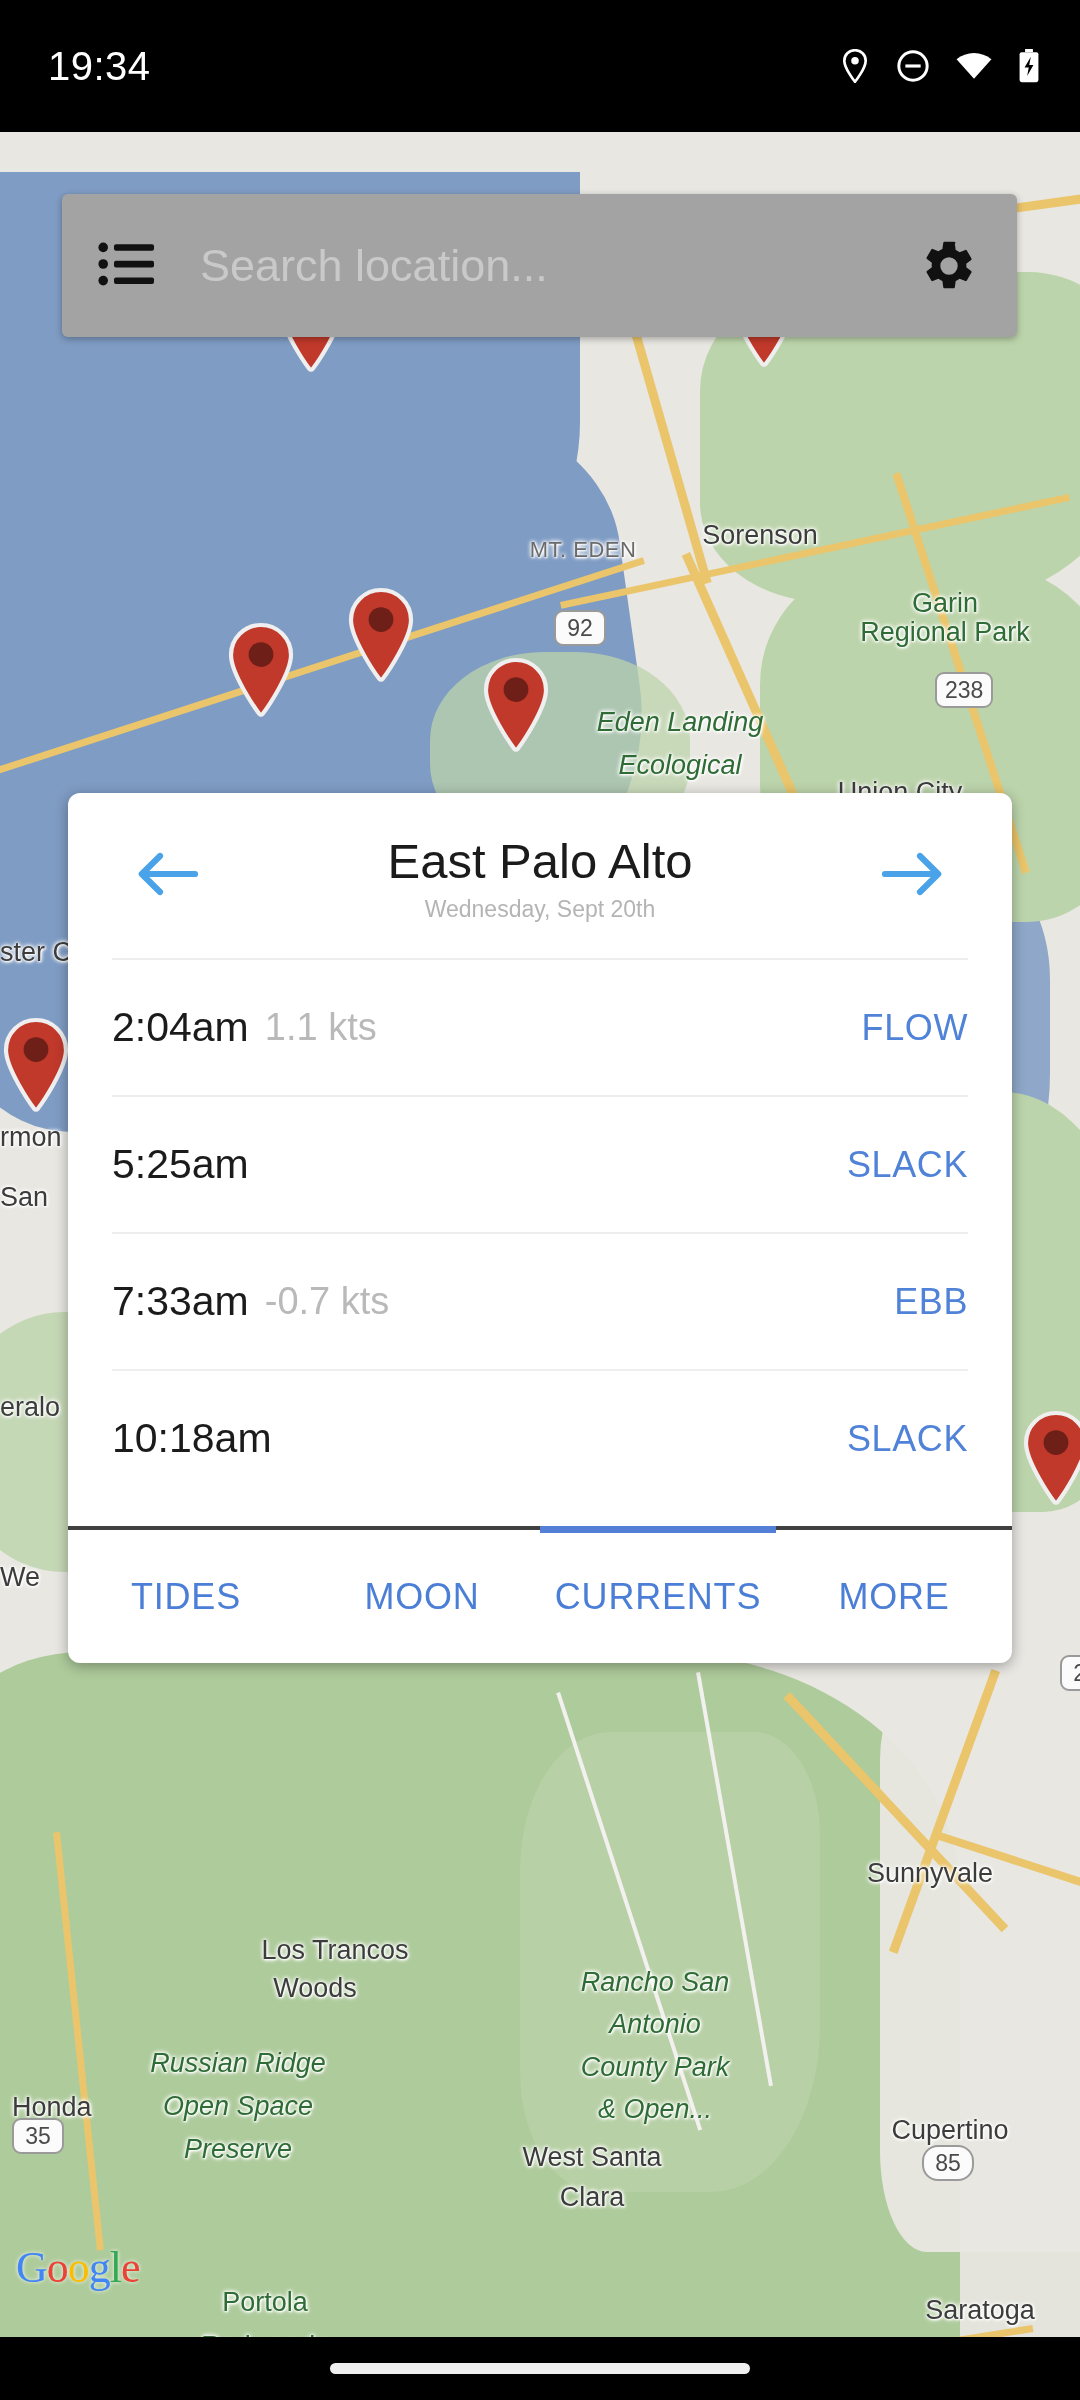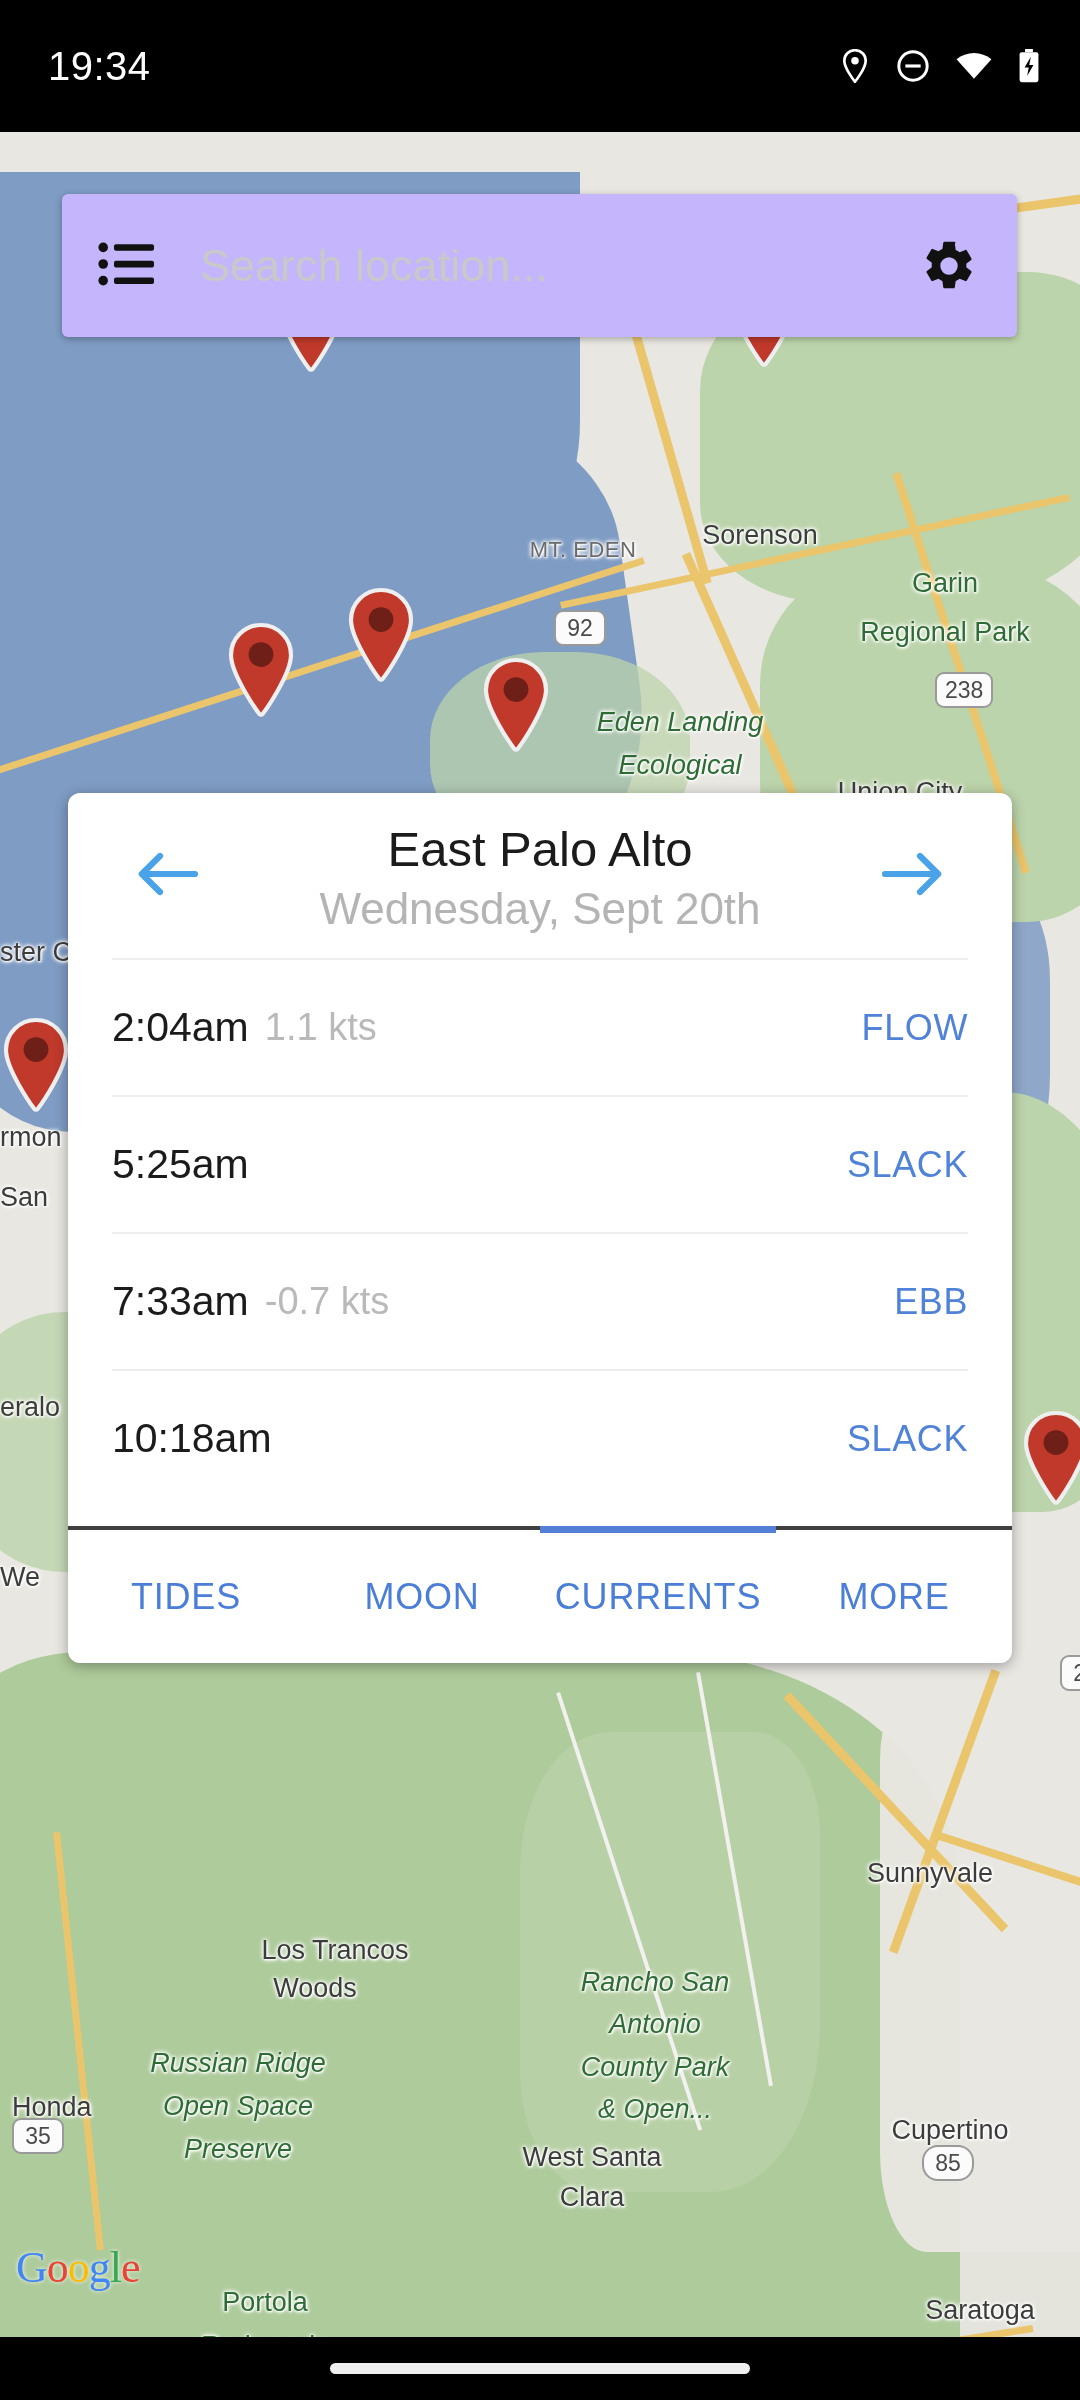--- a/index.html
+++ b/index.html
@@ -61,21 +61,21 @@
   #googlelogo span:nth-child(1){color:#4285f4;}
   #googlelogo span:nth-child(2){color:#ea4335;}
   #googlelogo span:nth-child(3){color:#fbbc05;}
   #googlelogo span:nth-child(4){color:#4285f4;}
   #googlelogo span:nth-child(5){color:#34a853;}
   #googlelogo span:nth-child(6){color:#ea4335;}
 
   
   #searchbar {
     position:absolute; left:62px; top:194px; width:955px; height:143px;
-    background:#c4b5fd; border-radius:6px; z-index:30;
+    background:#a3a3a3; border-radius:6px; z-index:30;
     box-shadow:0 2px 7px rgba(0,0,0,.30);
     display:flex; align-items:center; padding:0 38px 0 36px;
   }
   #searchbar .listicon { width:62px; flex:0 0 62px; }
   #searchbar .searchinput {
     flex:1 1 auto; border:none; outline:none; background:transparent;
     font-size:45px; color:#222; font-family:"Liberation Sans", sans-serif;
     margin-left:40px;
   }
   #searchbar .searchinput::placeholder { color:#c9c9c9; }
@@ -94,21 +94,21 @@
   }
   #cardheader .navarrow {
     position:absolute; top:0; height:165px; width:120px;
     display:flex; align-items:center; justify-content:center;
     background:transparent; border:none; cursor:pointer;
   }
   #cardheader .navarrow.left { left:40px; }
   #cardheader .navarrow.right{ right:40px; }
   #cardheader .titles { text-align:center; padding-top:6px; }
   #cardheader .loc { font-size:49px; color:#1b1b1b; line-height:1.08; }
-  #cardheader .date{ font-size:44px; color:#b4b4b4; margin-top:9px; line-height:1.1; }
+  #cardheader .date{ font-size:23px; color:#b4b4b4; margin-top:9px; line-height:1.1; }
 
   #rows { flex:1 1 auto; padding:0 44px; }
   .row {
     height:137px; display:flex; align-items:center;
     border-top:2px solid #eeeeee;
   }
   .row:first-child { border-top:2px solid #eeeeee; }
   .row .time { font-size:41px; color:#1b1b1b; }
   .row .spd  { font-size:38px; color:#b9b9b9; margin-left:16px; }
   .row .state{ margin-left:auto; font-size:36px; color:#5083d8; letter-spacing:0.6px; }
@@ -170,21 +170,21 @@
     <div class="road" style="left:940px;top:1700px;width:200px;transform:rotate(18deg);height:8px;"></div>
     <div class="road" style="left:60px;top:1700px;width:420px;transform:rotate(84deg);height:7px;"></div>
     <div class="road" style="left:420px;top:2290px;width:620px;transform:rotate(-9deg);height:7px;"></div>
     <div class="roadW" style="left:560px;top:1560px;width:460px;transform:rotate(72deg);"></div>
     <div class="roadW" style="left:700px;top:1540px;width:420px;transform:rotate(80deg);"></div>
 
     <div id="map-labels">
         <div class="mlabel ctr" style="left: 700px; top: 148px;">Castro Valley</div>
         <div class="mlabel ctr" style="left: 760px; top: 388px;">Sorenson</div>
         <div class="mlabel small ctr" style="left: 583px; top: 405px;">MT. EDEN</div>
-        <div class="mlabel parkN ctr" style="left: 945px; top: 436px;">Garin</div>
+        <div class="mlabel parkN ctr" style="left: 945px; top: 456px;">Garin</div>
         <div class="mlabel parkN ctr" style="left: 945px; top: 485px;">Regional Park</div>
         <div class="mlabel park ctr" style="left: 680px; top: 575px;">Eden Landing</div>
         <div class="mlabel park ctr" style="left: 680px; top: 618px;">Ecological</div>
         <div class="mlabel park ctr" style="left: 680px; top: 661px;">Reserve</div>
         <div class="mlabel ctr" style="left: 900px; top: 645px;">Union City</div>
         <div class="mlabel" style="left: 0px; top: 805px;">ster C</div>
         <div class="mlabel" style="left: 0px; top: 990px;">rmon</div>
         <div class="mlabel" style="left: 0px; top: 1050px;">San</div>
         <div class="mlabel" style="left: 0px; top: 1260px;">eralo</div>
         <div class="mlabel" style="left: 0px; top: 1430px;">We</div>

